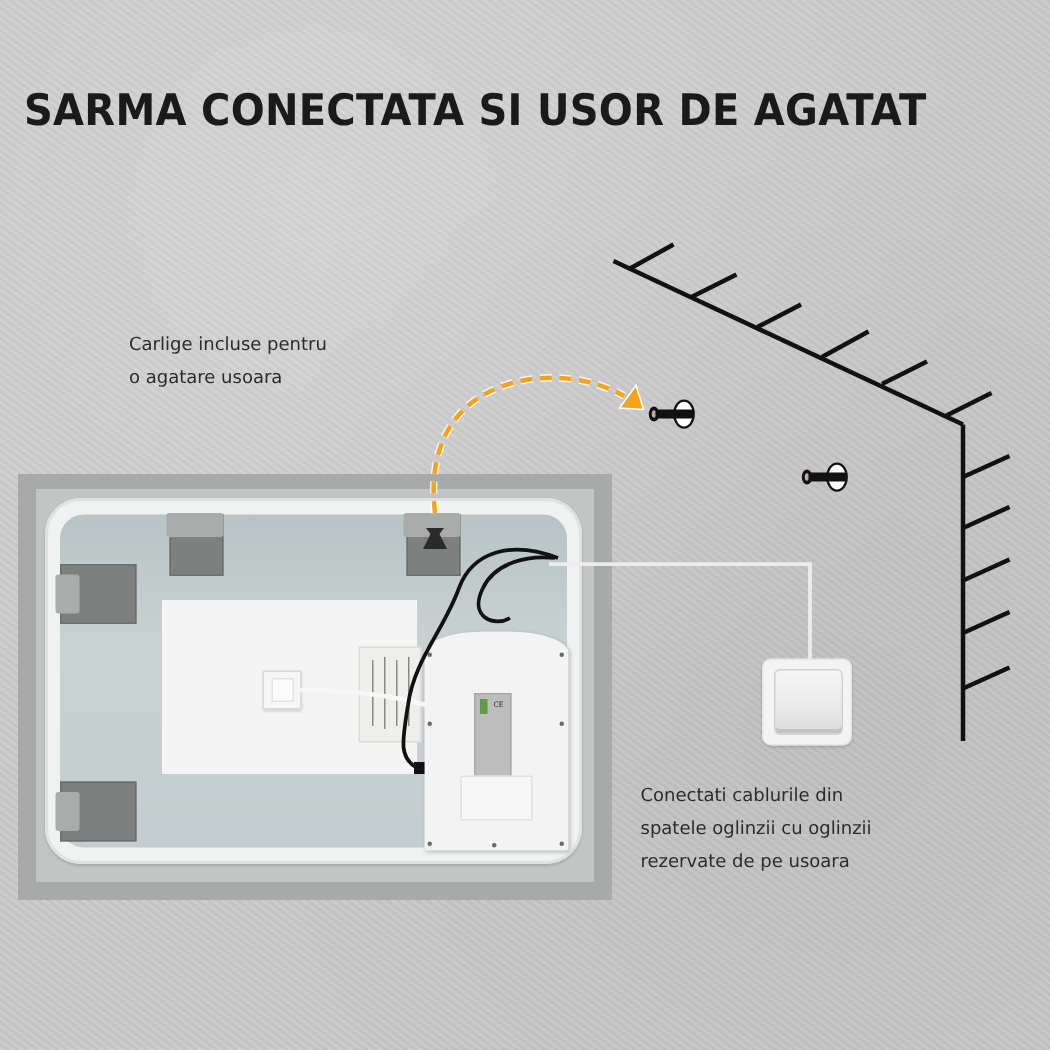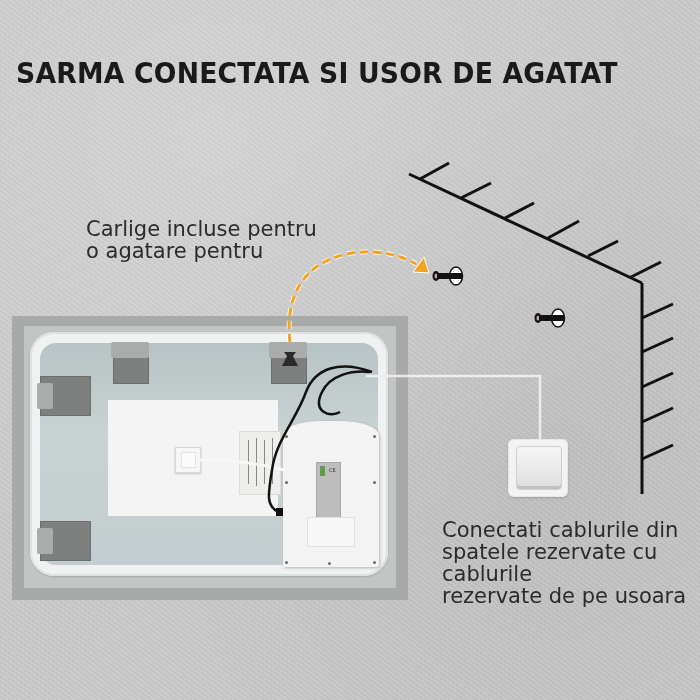--- a/index.html
+++ b/index.html
@@ -18,25 +18,25 @@
         #cacaca;
     }
     .title {
       position: absolute; left: 16px; top: 56px;
       font-size: 29px; font-weight: bold; color: #1a1a1a;
       letter-spacing: 0.2px; white-space: nowrap;
       font-family: "DejaVu Sans", sans-serif;
       transform: scaleX(0.92); transform-origin: left top;
     }
     .caption {
-      position: absolute; color: #2b2b2b; font-size: 21px; line-height: 22px;
+      position: absolute; color: #2b2b2b; font-size: 12px; line-height: 22px;
       font-family: "DejaVu Sans", sans-serif;
     }
     .caption-hooks { left: 86px; top: 218px; }
-    .caption-wires { left: 442px; top: 519px; }
+    .caption-wires { left: 427px; top: 519px; }
     svg.overlay { position: absolute; left: 0; top: 0; }
 
     
     .mirror-panel {
       position: absolute; left: 12px; top: 316px; width: 396px; height: 284px;
       background: #a8aaa9;
     }
     .mirror-inner {
       position: absolute; left: 24px; top: 326px; width: 372px; height: 262px;
       background: #c2c5c4;
@@ -112,21 +112,21 @@
   </style>
 </head>
 <body>
 
 <div class="wall-texture"></div>
 
 <div class="title">SARMA CONECTATA SI USOR DE AGATAT</div>
 
 <div class="caption caption-hooks">
   <div>Carlige incluse pentru</div>
-  <div>o agatare pentru</div>
+  <div>o agatare usoara</div>
 </div>
 
 <div>
   <div class="mirror-panel"></div>
   <div class="mirror-inner"></div>
   <div class="mirror-frame"></div>
   <div class="mirror-glass"></div>
 
   <div class="bracket" style="left:40px;top:376px;width:49px;height:38px;">
     <div class="clip" style="left:-4px;top:6px;width:16px;height:26px;border-radius:2px;"></div>
@@ -219,15 +219,15 @@
 
   <path d="M284 352 L 296 352 L 293 356 L 298 366 L 282 366 L 287 356 Z" fill="#2b2b2b"></path>
 </svg>
 
 <div class="wall-switch">
   <div class="rocker"></div>
 </div>
 
 <div class="caption caption-wires">
   <div>Conectati cablurile din</div>
-  <div>spatele rezervate cu cablurile</div>
+  <div>spatele oglinzii cu oglinzii</div>
   <div>rezervate de pe usoara</div>
 </div>
 
 </body></html>

